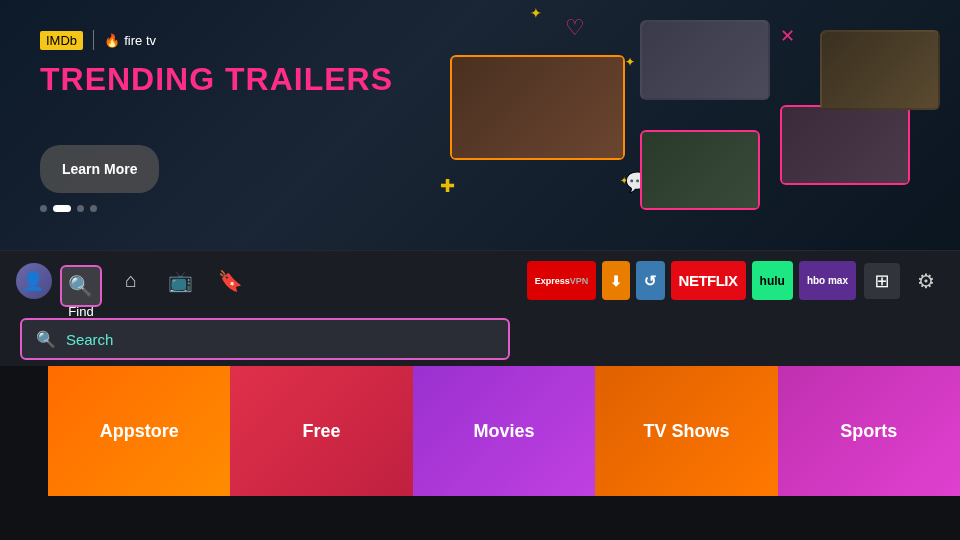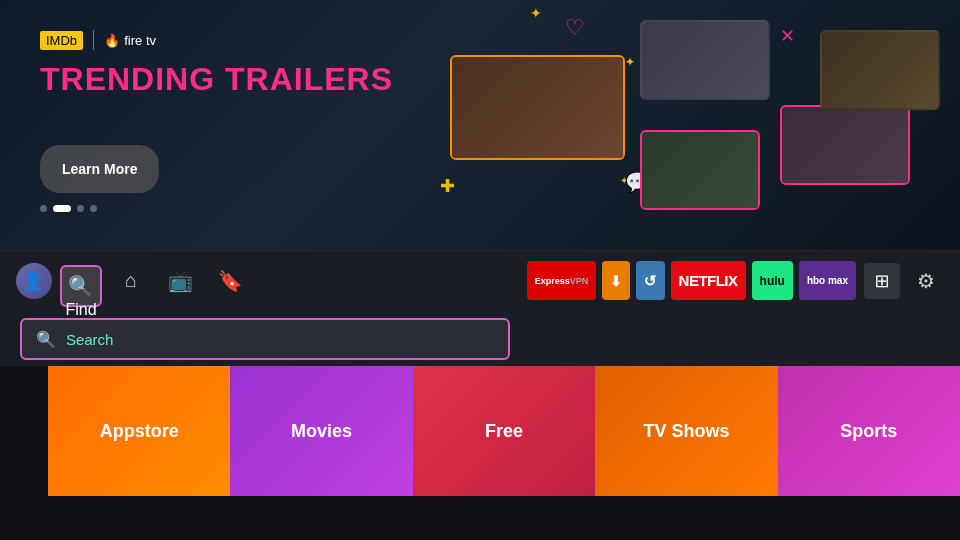--- a/index.html
+++ b/index.html
@@ -235,21 +235,21 @@
       background: rgba(255,255,255,0.15);
       border: 2px solid #e05cc8;
       color: white;
     }
 
     .nav-icon-btn .nav-label {
       position: absolute;
       bottom: -14px;
       left: 50%;
       transform: translateX(-50%);
-      font-size: 16px;
+      font-size: 13px;
       color: white;
       white-space: nowrap;
     }
 
     .nav-spacer { flex: 1; }
 
     .nav-apps {
       display: flex;
       align-items: center;
       gap: 6px;
@@ -491,25 +491,25 @@
   <div class="search-bar">
     <span class="search-icon-wrap">🔍</span>
     <span class="search-input-text">Search</span>
   </div>
 </div>
 
 <div class="categories">
   <div class="category-tile cat-appstore">
     <span>Appstore</span>
   </div>
+  <div class="category-tile cat-free">
+    <span>Free</span>
+  </div>
   <div class="category-tile cat-movies">
     <span>Movies</span>
   </div>
-  <div class="category-tile cat-free">
-    <span>Free</span>
-  </div>
   <div class="category-tile cat-tvshows">
     <span>TV Shows</span>
   </div>
   <div class="category-tile cat-sports">
     <span>Sports</span>
   </div>
 </div>
 
 </body></html>

